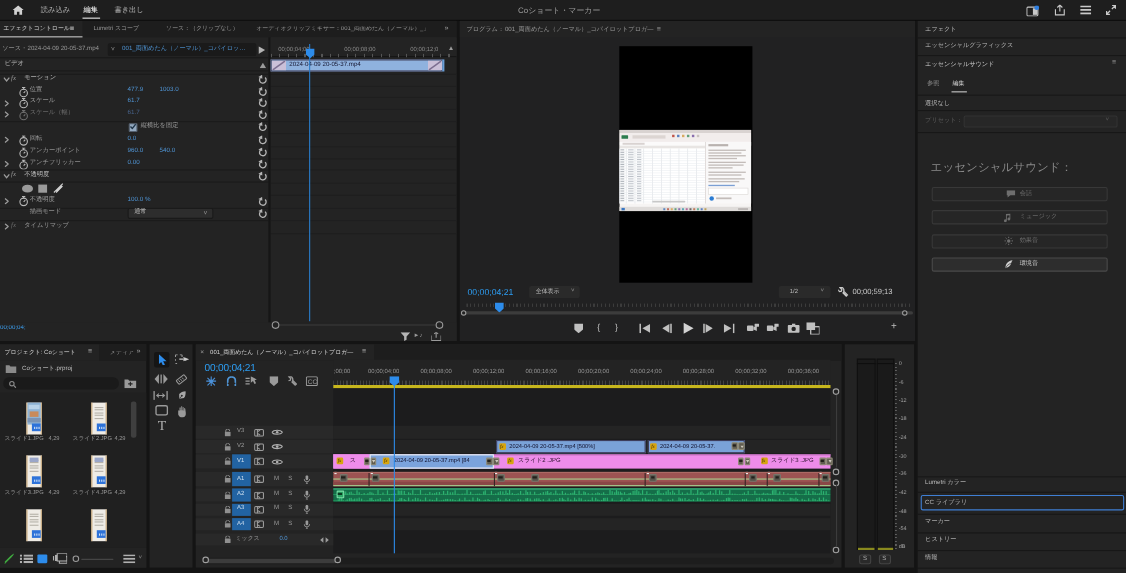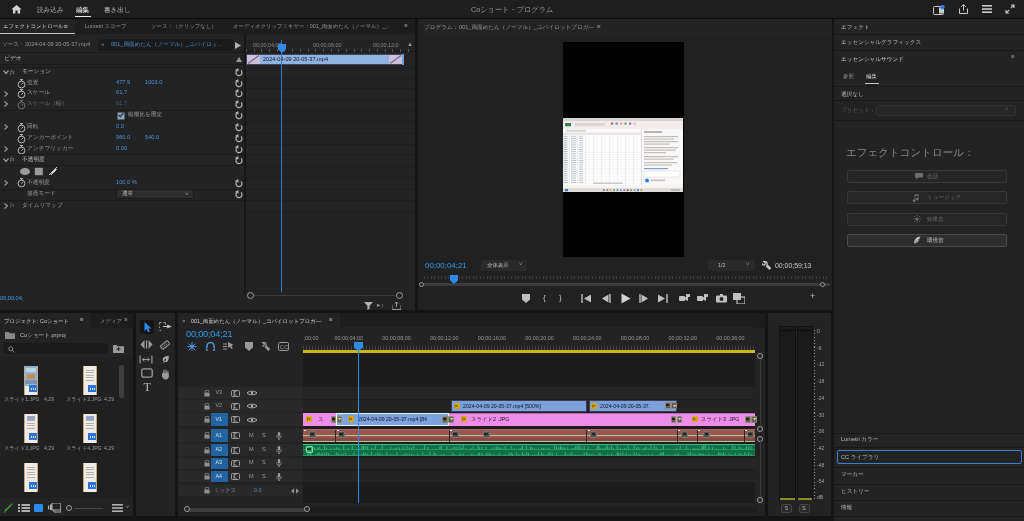--- a/index.html
+++ b/index.html
@@ -11,21 +11,21 @@
 <div class="ab" style="left:0;top:0;width:1024px;height:521px">
 
 <div class="ab" style="left:0px;top:0px;width:1024px;height:19px;background:#1e1e1e;border-bottom:1px solid #0d0d0d"></div>
 <svg class="ab" style="left:11px;top:4px" width="11" height="11" viewBox="0 0 11 11">
       <path d="M5.5 1L0.5 5.2h1.4v4.3h2.5V6.6h2.2v2.9h2.5V5.2h1.4z" fill="#d2d2d2"></path>
     </svg>
 <div class="t" style="left:37px;top:6.5px;font-size:6.6px;color:#b0b0b0;">読み込み</div>
 <div class="t" style="left:76px;top:6.5px;font-size:6.6px;color:#ffffff;">編集</div>
 <div class="ab" style="left:75px;top:15.5px;width:16px;height:1.5px;background:#e8e8e8"></div>
 <div class="t" style="left:104px;top:6.5px;font-size:6.6px;color:#b0b0b0;">書き出し</div>
-<div class="t" style="left:471px;top:5.5px;font-size:7.2px;color:#9e9e9e;">Coショート・プログラム</div>
+<div class="t" style="left:471px;top:5.5px;font-size:7.2px;color:#9e9e9e;">Coショート・マーカー</div>
 <svg class="ab" style="left:933px;top:5px" width="12" height="10" viewBox="0 0 12 10">
       <rect x="0.5" y="1.5" width="10" height="8" rx="1" fill="none" stroke="#c9c9c9"></rect>
       <rect x="6" y="2.5" width="4" height="6" fill="#c9c9c9"></rect>
       <circle cx="9.5" cy="2" r="2.2" fill="#2f7fe0"></circle>
     </svg>
 <svg class="ab" style="left:958px;top:4px" width="11" height="11" viewBox="0 0 11 11">
       <path d="M1.5 4.5v5h8v-5" fill="none" stroke="#c9c9c9"></path>
       <path d="M5.5 6.5V1M3.2 2.8L5.5 0.6l2.3 2.2" fill="none" stroke="#c9c9c9"></path>
     </svg>
 <svg class="ab" style="left:982px;top:5px" width="10" height="9" viewBox="0 0 10 9">
@@ -492,21 +492,21 @@
 <div class="t" style="left:843px;top:74px;font-size:5.4px;color:#969696;">参照</div>
 <div class="t" style="left:866px;top:74px;font-size:5.4px;color:#d6d6d6;">編集</div>
 <div class="ab" style="left:864.5px;top:83px;width:14px;height:1.2px;background:#c8c8c8"></div>
 <div class="ab" style="left:834px;top:86px;width:190px;height:1px;background:#171717"></div>
 <div class="t" style="left:841px;top:91.5px;font-size:5.6px;color:#bdbdbd;">選択なし</div>
 <div class="ab" style="left:834px;top:100px;width:190px;height:1px;background:#171717"></div>
 <div class="t" style="left:841px;top:108px;font-size:5.6px;color:#5f5f5f;">プリセット：</div>
 <div class="ab" style="left:876px;top:104.5px;width:140px;height:11px;background:#272727;border:1px solid #333;border-radius:2px"></div>
 <div class="t" style="left:1005px;top:107px;font-size:5.5px;color:#5f5f5f;">˅</div>
 <div class="ab" style="left:834px;top:120px;width:190px;height:1px;background:#171717"></div>
-<div class="t" style="left:846px;top:147px;font-size:10.5px;color:#8a8a8a;">エフェクトコントロール：</div>
+<div class="t" style="left:846px;top:147px;font-size:10.5px;color:#8a8a8a;">エッセンシャルサウンド：</div>
 <div class="ab" style="left:847px;top:169.5px;width:160px;height:13px;background:#262626;border:1px solid #383838;border-radius:2px"></div>
 <svg class="ab" style="left:915px;top:173px" width="8" height="7" viewBox="0 0 8 7">
       <path d="M0 0h8v4.5H3.5L1 6.5V4.5H0z" fill="#6e6e6e"></path>
     </svg>
 <div class="t" style="left:927px;top:173.5px;font-size:5.6px;color:#6e6e6e;">会話</div>
 <div class="ab" style="left:847px;top:191px;width:160px;height:13px;background:#262626;border:1px solid #383838;border-radius:2px"></div>
 <svg class="ab" style="left:912px;top:194px" width="7" height="8" viewBox="0 0 7 8">
       <path d="M2.5 0.5L6.5 0v5.2a1.3 1.3 0 1 1-0.8-1.2V1.6L3.3 2v4.7A1.3 1.3 0 1 1 2.5 5.5z" fill="#6e6e6e"></path>
     </svg>
 <div class="t" style="left:927px;top:195px;font-size:5.6px;color:#6e6e6e;">ミュージック</div>

